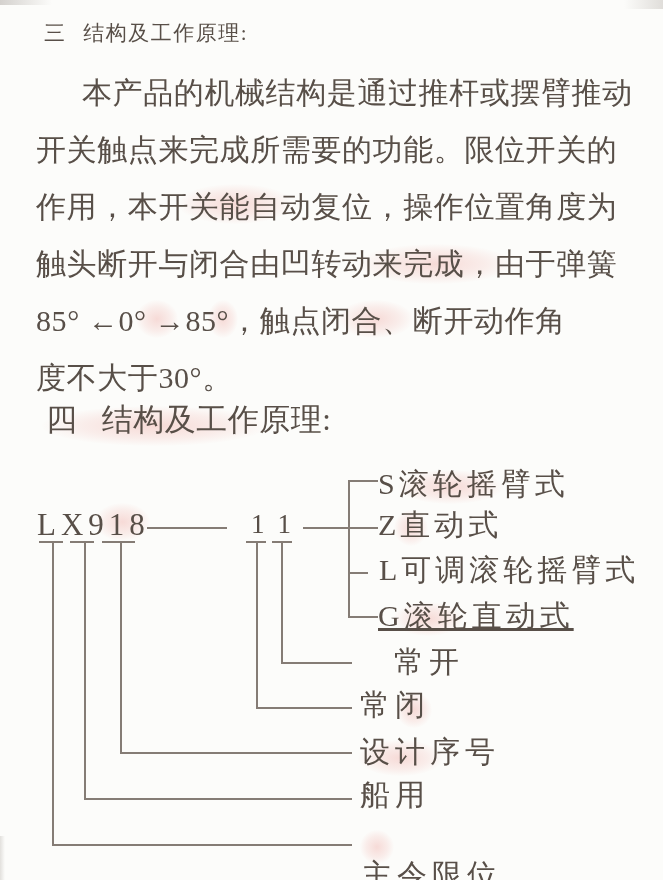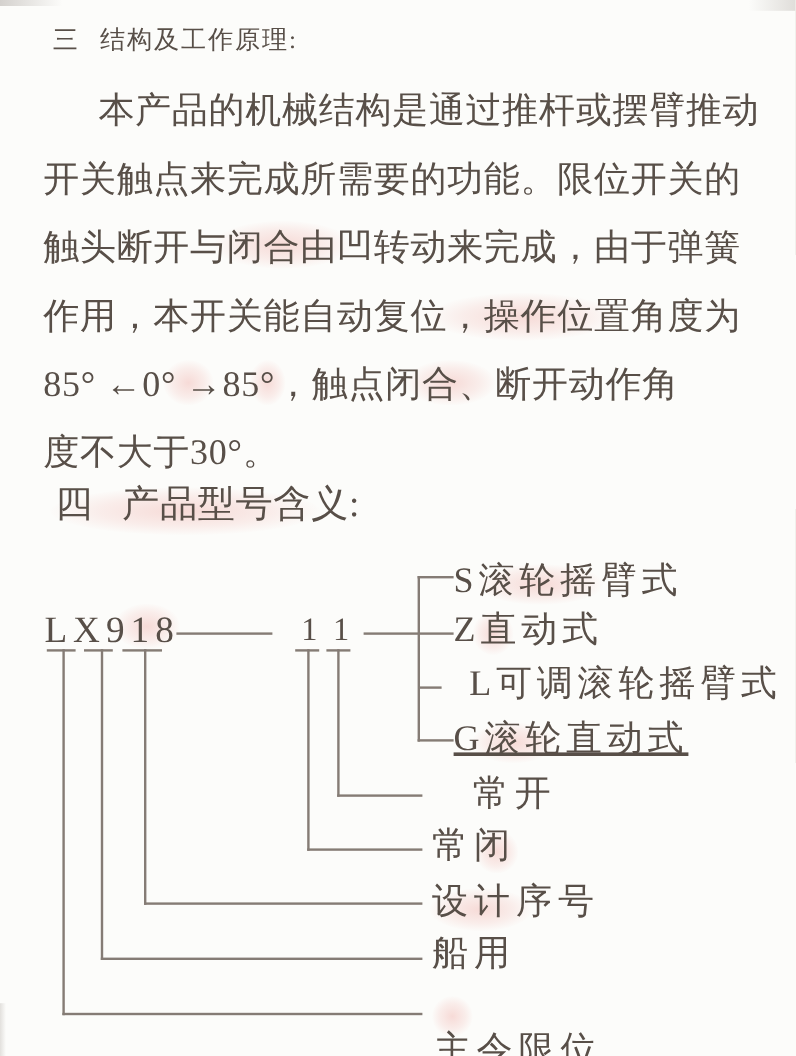--- a/index.html
+++ b/index.html
@@ -75,45 +75,45 @@
   <div class="blob" style="left:393px;top:602px;width:70px;height:34px;"></div>
   <div class="blob" style="left:396px;top:692px;width:36px;height:36px;"></div>
   <div class="blob" style="left:358px;top:740px;width:85px;height:36px;"></div>
   <div class="blob" style="left:360px;top:830px;width:34px;height:34px;"></div>
 
   <div class="h1">三 结构及工作原理:</div>
 
   <div class="para">
     <div class="pline indent">本产品的机械结构是通过推杆或摆臂推动</div>
     <div class="pline">开关触点来完成所需要的功能。限位开关的</div>
+    <div class="pline">作用，本开关能自动复位，操作位置角度为</div>
     <div class="pline">触头断开与闭合由凹转动来完成，由于弹簧</div>
-    <div class="pline">作用，本开关能自动复位，操作位置角度为</div>
     <div class="pline">85° ←0° →85°，触点闭合、断开动作角</div>
     <div class="pline">度不大于30°。</div>
   </div>
 
-  <div class="h2">四 产品型号含义:</div>
+  <div class="h2">四 结构及工作原理:</div>
 
   <div>
 
     <div class="model-prefix">LX918</div>
     <div class="model-code">11</div>
 
     <div class="hline" style="left:147px;top:527px;width:80px;"></div>
 
     <div class="hline" style="left:303px;top:527px;width:75px;"></div>
 
     <div class="vline" style="left:348px;top:480px;height:138px;"></div>
     <div class="hline" style="left:348px;top:480px;width:30px;"></div>
     <div class="hline" style="left:349px;top:572px;width:19px;"></div>
     <div class="hline" style="left:348px;top:616px;width:30px;"></div>
 
     <div class="dlabel type-label" style="left:378px;top:468px;">S滚轮摇臂式</div>
     <div class="dlabel type-label" style="left:378px;top:509px;">Z直动式</div>
-    <div class="dlabel type-label" style="left:379px;top:554px;margin-left:12px;">L可调滚轮摇臂式</div>
+    <div class="dlabel type-label" style="left:379px;top:554px;">L可调滚轮摇臂式</div>
     <div class="dlabel type-label" style="left:378px;top:600px;text-decoration:underline;">G滚轮直动式</div>
 
     <div class="hline" style="left:39px;top:541px;width:24px;"></div>
     <div class="hline" style="left:70px;top:541px;width:24px;"></div>
     <div class="hline" style="left:102px;top:541px;width:33px;"></div>
 
     <div class="hline" style="left:246px;top:541px;width:20px;"></div>
     <div class="hline" style="left:272px;top:541px;width:20px;"></div>
 
     <div class="vline" style="left:281px;top:541px;height:123px;"></div>

